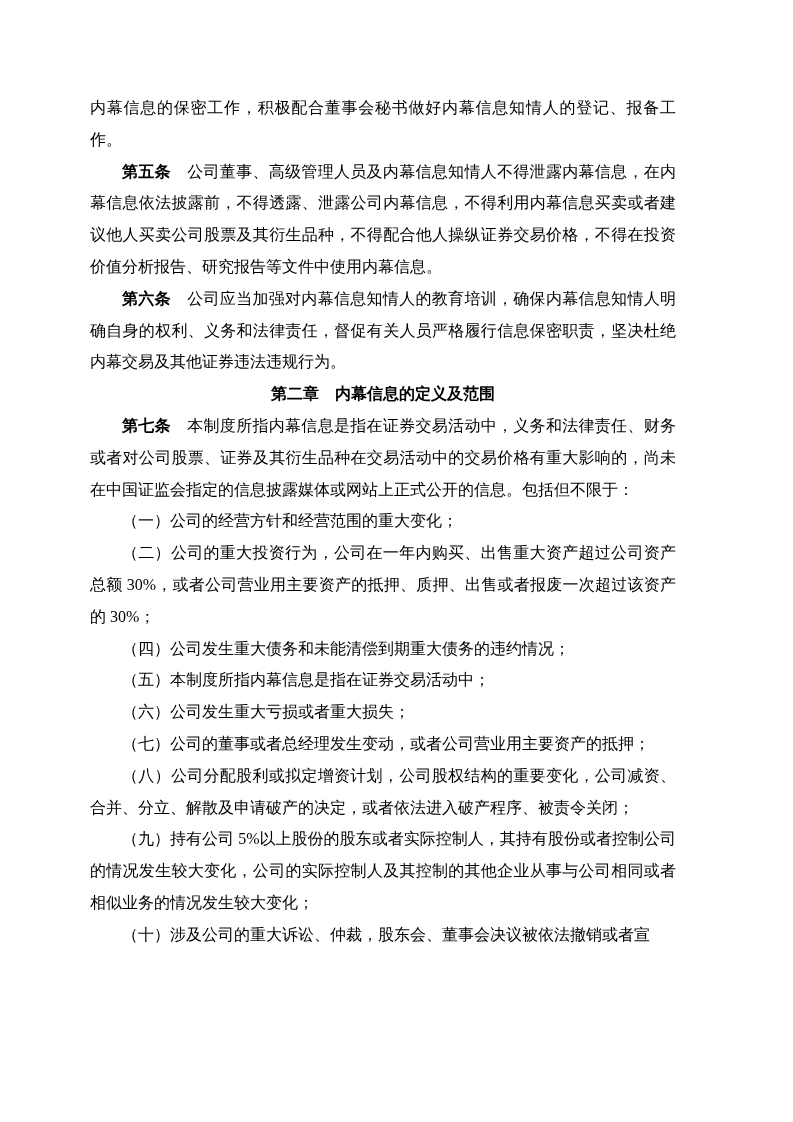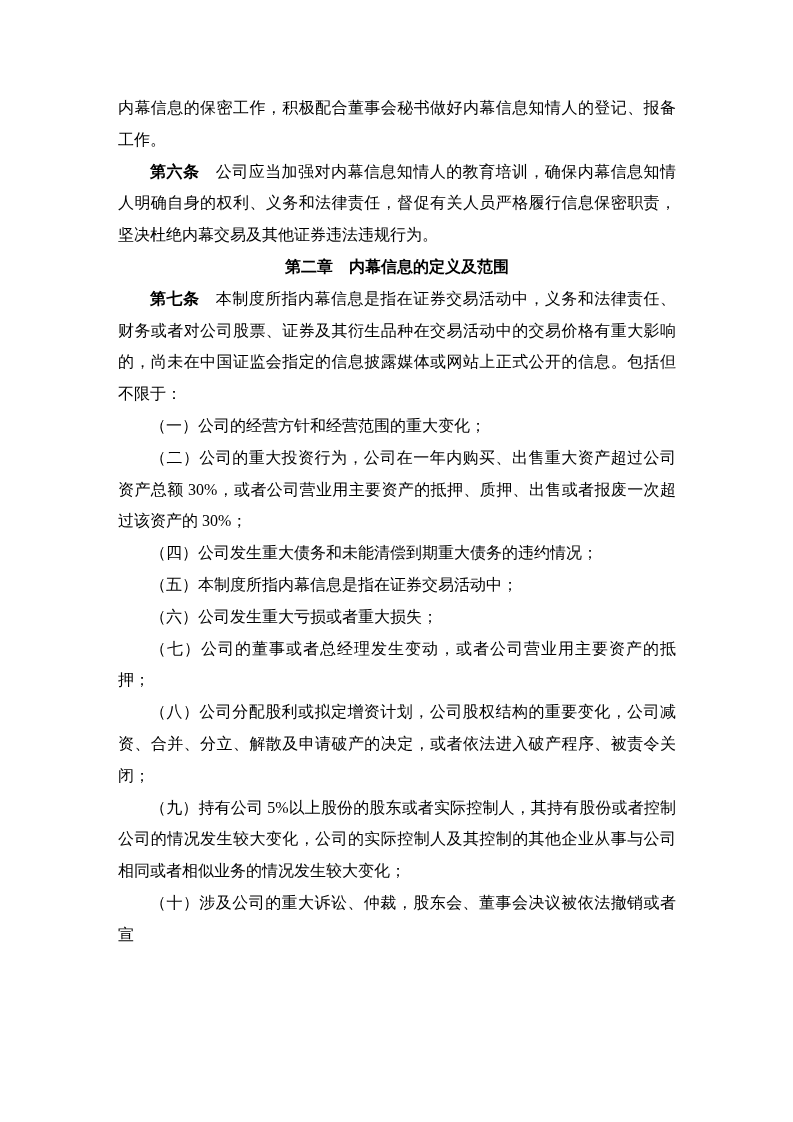--- a/index.html
+++ b/index.html
@@ -9,21 +9,21 @@
   }
   body {
     width: 793px;
     height: 1122px;
     overflow: hidden;
   }
   .page {
     box-sizing: border-box;
     width: 793px;
     height: 1122px;
-    padding: 92px 117px 0 118px;
+    padding: 92px 117px 0 90px;
     background: #ffffff;
     color: #000000;
     font-family: "Liberation Serif", serif;
     font-size: 16px;
     line-height: 31.8px;
   }
   .doc-body p {
     margin: 0;
     padding: 0;
     text-align: justify;
@@ -45,20 +45,21 @@
   .doc-body strong.term {
     font-weight: bold;
   }
 </style>
 </head>
 <body>
 
 <div class="page">
   <div class="doc-body">
       <p class="continuation">内幕信息的保密工作，积极配合董事会秘书做好内幕信息知情人的登记、报备工作。</p>
+      <p class="article"><strong class="term">第五条</strong>　<span>公司董事、高级管理人员及内幕信息知情人不得泄露内幕信息，在内幕信息依法披露前，不得透露、泄露公司内幕信息，不得利用内幕信息买卖或者建议他人买卖公司股票及其衍生品种，不得配合他人操纵证券交易价格，不得在投资价值分析报告、研究报告等文件中使用内幕信息。</span></p>
       <p class="article"><strong class="term">第六条</strong>　<span>公司应当加强对内幕信息知情人的教育培训，确保内幕信息知情人明确自身的权利、义务和法律责任，督促有关人员严格履行信息保密职责，坚决杜绝内幕交易及其他证券违法违规行为。</span></p>
       <p class="heading"><strong class="term">第二章</strong>　<span>内幕信息的定义及范围</span></p>
       <p class="article"><strong class="term">第七条</strong>　<span>本制度所指内幕信息是指在证券交易活动中，义务和法律责任、财务或者对公司股票、证券及其衍生品种在交易活动中的交易价格有重大影响的，尚未在中国证监会指定的信息披露媒体或网站上正式公开的信息。包括但不限于：</span></p>
       <p class="item">（一）公司的经营方针和经营范围的重大变化；</p>
       <p class="item">（二）公司的重大投资行为，公司在一年内购买、出售重大资产超过公司资产总额 30%，或者公司营业用主要资产的抵押、质押、出售或者报废一次超过该资产的 30%；</p>
       <p class="item">（四）公司发生重大债务和未能清偿到期重大债务的违约情况；</p>
       <p class="item">（五）本制度所指内幕信息是指在证券交易活动中；</p>
       <p class="item">（六）公司发生重大亏损或者重大损失；</p>
       <p class="item">（七）公司的董事或者总经理发生变动，或者公司营业用主要资产的抵押；</p>
       <p class="item">（八）公司分配股利或拟定增资计划，公司股权结构的重要变化，公司减资、合并、分立、解散及申请破产的决定，或者依法进入破产程序、被责令关闭；</p>

